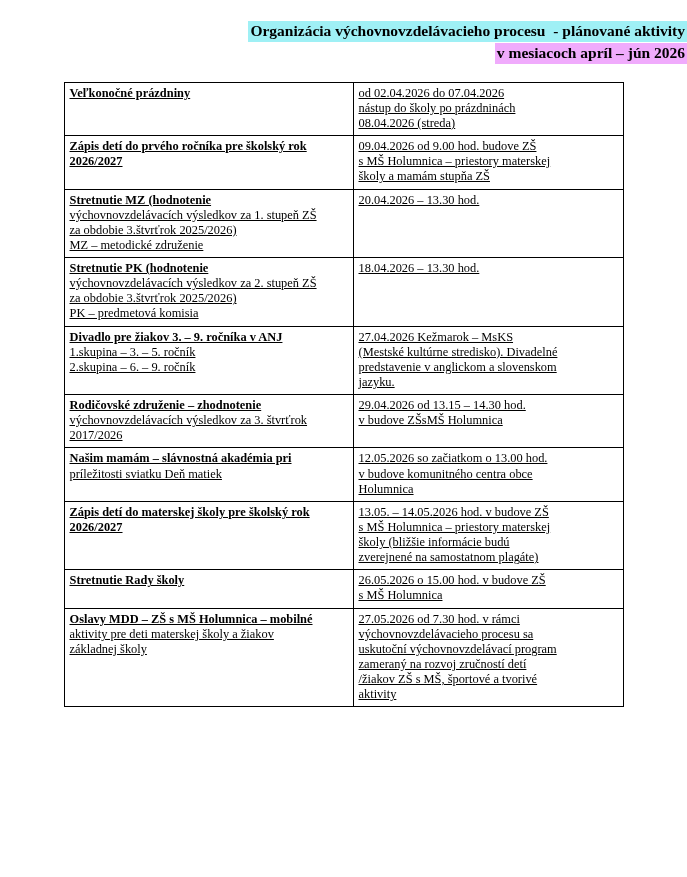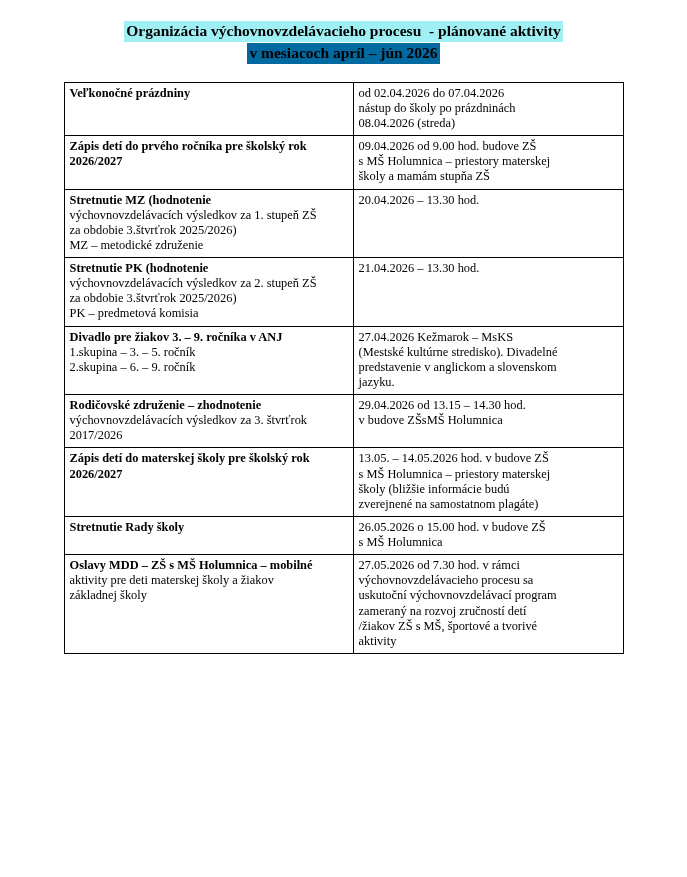--- a/index.html
+++ b/index.html
@@ -16,41 +16,42 @@
     overflow: hidden;
   }
   .page {
     width: 687px;
     height: 877px;
     box-sizing: border-box;
     padding: 0;
     position: relative;
   }
   .title-block {
-    text-align: center;
+    text-align: right;
     margin-top: 20px;
     margin-bottom: 18px;
     line-height: 1.35;
   }
   .title-line {
     display: inline-block;
     font-weight: bold;
     font-size: 15.5px;
     background: #9ff0f5;
     padding: 0 2px;
     white-space: pre;
   }
   .title-line.second {
     margin-top: 1px;
   }
   table.schedule {
     border-collapse: collapse;
     margin: 8px auto;
     width: 537px;
     table-layout: fixed;
+    text-decoration: underline;
   }
   table.schedule td {
     border: 1px solid #000000;
     vertical-align: top;
     padding: 3px 5px 4px 5px;
     font-size: 12.4px;
     line-height: 1.22;
   }
   td.col-left {
     width: 278px;
@@ -64,21 +65,21 @@
 </head>
 <body>
 
 <div class="page">
 
   <div class="title-block">
     <div>
       <span class="title-line" style="background: rgb(159, 240, 245);">Organizácia výchovnovzdelávacieho procesu  - plánované aktivity</span>
     </div>
     <div>
-      <span class="title-line second" style="background: #0369a1;">v mesiacoch apríl – jún 2026</span>
+      <span class="title-line second" style="background: #f0abfc;">v mesiacoch apríl – jún 2026</span>
     </div>
   </div>
 
   <table class="schedule">
     <tbody>
         <tr>
           <td class="col-left">
             <span class="l1 b">Veľkonočné prázdniny</span>
           </td>
           <td class="col-right">
@@ -110,21 +111,21 @@
           </td>
         </tr>
         <tr>
           <td class="col-left">
             <span class="l1 b">Stretnutie PK (hodnotenie</span>
             <span class="l1">výchovnovzdelávacích výsledkov za 2. stupeň ZŠ</span>
             <span class="l1">za obdobie 3.štvrťrok 2025/2026)</span>
             <span class="l1">PK – predmetová komisia</span>
           </td>
           <td class="col-right">
-            <span class="l1">21.04.2026 – 13.30 hod.</span>
+            <span class="l1">18.04.2026 – 13.30 hod.</span>
           </td>
         </tr>
         <tr>
           <td class="col-left">
             <span class="l1 b">Divadlo pre žiakov 3. – 9. ročníka v ANJ</span>
             <span class="l1">1.skupina – 3. – 5. ročník</span>
             <span class="l1">2.skupina – 6. – 9. ročník</span>
           </td>
           <td class="col-right">
             <span class="l1">27.04.2026 Kežmarok – MsKS</span>
@@ -135,20 +136,31 @@
         </tr>
         <tr>
           <td class="col-left">
             <span class="l1 b">Rodičovské združenie – zhodnotenie</span>
             <span class="l1">výchovnovzdelávacích výsledkov za 3. štvrťrok</span>
             <span class="l1">2017/2026</span>
           </td>
           <td class="col-right">
             <span class="l1">29.04.2026 od 13.15 – 14.30 hod.</span>
             <span class="l1">v budove ZŠsMŠ Holumnica</span>
+          </td>
+        </tr>
+        <tr>
+          <td class="col-left">
+            <span class="l1 b">Našim mamám – slávnostná akadémia pri</span>
+            <span class="l1">príležitosti sviatku Deň matiek</span>
+          </td>
+          <td class="col-right">
+            <span class="l1">12.05.2026 so začiatkom o 13.00 hod.</span>
+            <span class="l1">v budove komunitného centra obce</span>
+            <span class="l1">Holumnica</span>
           </td>
         </tr>
         <tr>
           <td class="col-left">
             <span class="l1 b">Zápis detí do materskej školy pre školský rok</span>
             <span class="l1 b">2026/2027</span>
           </td>
           <td class="col-right">
             <span class="l1">13.05. – 14.05.2026 hod. v budove ZŠ</span>
             <span class="l1">s MŠ Holumnica – priestory materskej</span>

